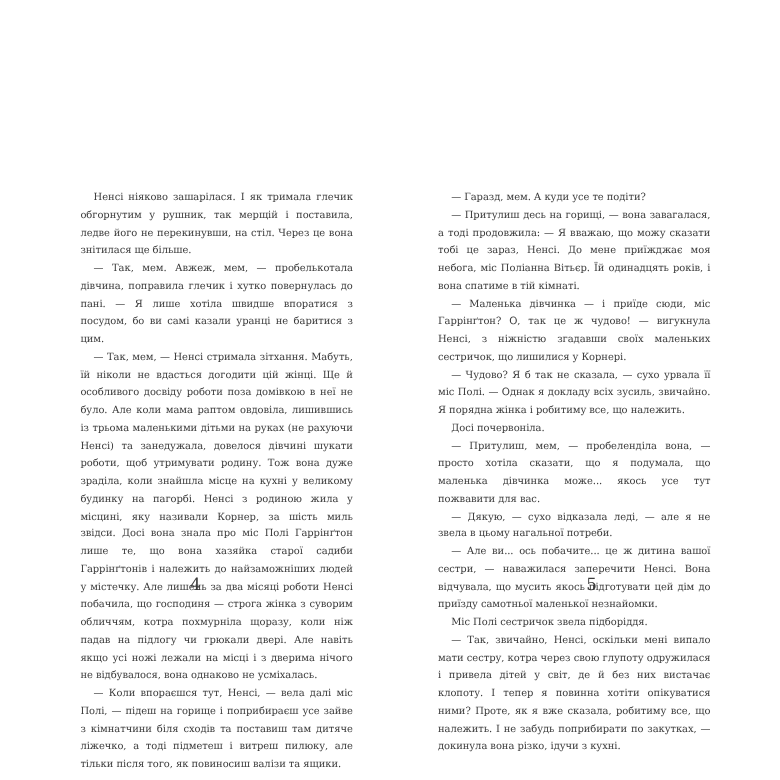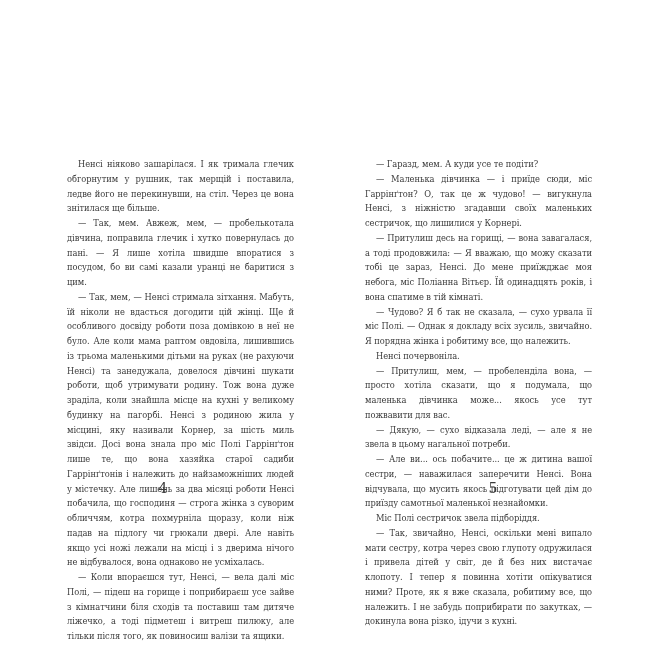--- a/index.html
+++ b/index.html
@@ -67,24 +67,24 @@
       <p>— Так, мем. Авжеж, мем, — пробелькотала дівчина, поправила глечик і хутко повернулась до пані. — Я лише хотіла швидше впоратися з посудом, бо ви самі казали уранці не баритися з цим.</p>
       <p>— Так, мем, — Ненсі стримала зітхання. Мабуть, їй ніколи не вдасться догодити цій жінці. Ще й особливого досвіду роботи поза домівкою в неї не було. Але коли мама раптом овдовіла, лишившись із трьома маленькими дітьми на руках (не рахуючи Ненсі) та занедужала, довелося дівчині шукати роботи, щоб утримувати родину. Тож вона дуже зраділа, коли знайшла місце на кухні у великому будинку на пагорбі. Ненсі з родиною жила у місцині, яку називали Корнер, за шість миль звідси. Досі вона знала про міс Полі Гаррінґтон лише те, що вона хазяйка старої садиби Гаррінґтонів і належить до найзаможніших людей у містечку. Але лишень за два місяці роботи Ненсі побачила, що господиня — строга жінка з суворим обличчям, котра похмурніла щоразу, коли ніж падав на підлогу чи грюкали двері. Але навіть якщо усі ножі лежали на місці і з дверима нічого не відбувалося, вона однаково не усміхалась.</p>
       <p>— Коли впораєшся тут, Ненсі, — вела далі міс Полі, — підеш на горище і поприбираєш усе зайве з кімнатчини біля сходів та поставиш там дитяче ліжечко, а тоді підметеш і витреш пилюку, але тільки після того, як повиносиш валізи та ящики.</p>
     </div>
     <div class="folio">4</div>
   </div>
 
   <div class="page page-right">
     <div class="column">
       <p>— Гаразд, мем. А куди усе те подіти?</p>
+      <p>— Притулиш десь на горищі, — вона завагалася, а тоді продовжила: — Я вважаю, що можу сказати тобі це зараз, Ненсі. До мене приїжджає моя небога, міс Поліанна Вітьєр. Їй одинадцять років, і вона спатиме в тій кімнаті.</p>
       <p>— Маленька дівчинка — і приїде сюди, міс Гаррінґтон? О, так це ж чудово! — вигукнула Ненсі, з ніжністю згадавши своїх маленьких сестричок, що лишилися у Корнері.</p>
-      <p>— Притулиш десь на горищі, — вона завагалася, а тоді продовжила: — Я вважаю, що можу сказати тобі це зараз, Ненсі. До мене приїжджає моя небога, міс Поліанна Вітьєр. Їй одинадцять років, і вона спатиме в тій кімнаті.</p>
       <p>— Чудово? Я б так не сказала, — сухо урвала її міс Полі. — Однак я докладу всіх зусиль, звичайно. Я порядна жінка і робитиму все, що належить.</p>
-      <p>Ненсі почервоніла.</p>
+      <p>Досі почервоніла.</p>
       <p>— Притулиш, мем, — пробеленділа вона, — просто хотіла сказати, що я подумала, що маленька дівчинка може... якось усе тут пожвавити для вас.</p>
       <p>— Дякую, — сухо відказала леді, — але я не звела в цьому нагальної потреби.</p>
       <p>— Але ви... ось побачите... це ж дитина вашої сестри, — наважилася заперечити Ненсі. Вона відчувала, що мусить якось підготувати цей дім до приїзду самотньої маленької незнайомки.</p>
       <p>Міс Полі сестричок звела підборіддя.</p>
       <p>— Так, звичайно, Ненсі, оскільки мені випало мати сестру, котра через свою глупоту одружилася і привела дітей у світ, де й без них вистачає клопоту. І тепер я повинна хотіти опікуватися ними? Проте, як я вже сказала, робитиму все, що належить. І не забудь поприбирати по закутках, — докинула вона різко, ідучи з кухні.</p>
     </div>
     <div class="folio">5</div>
   </div>
 
 </div>

